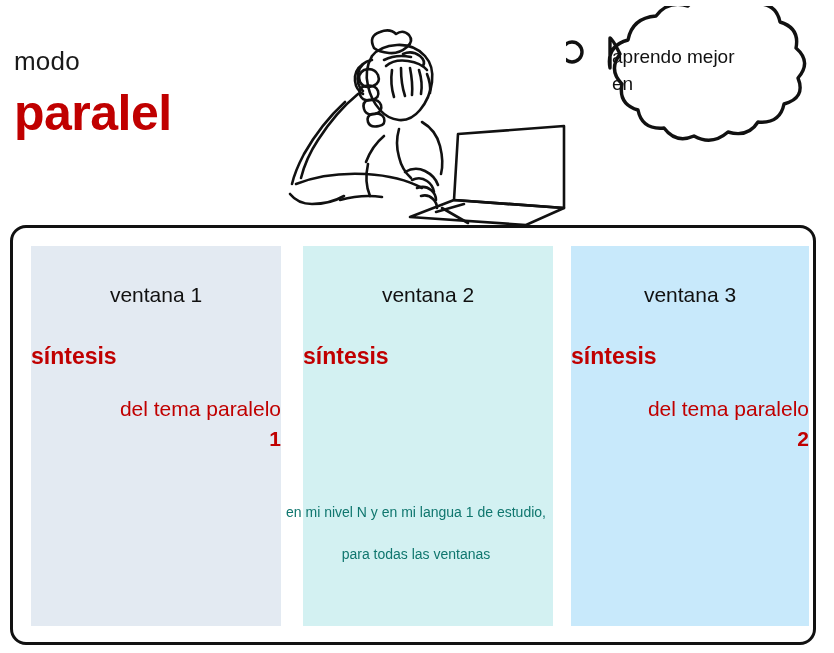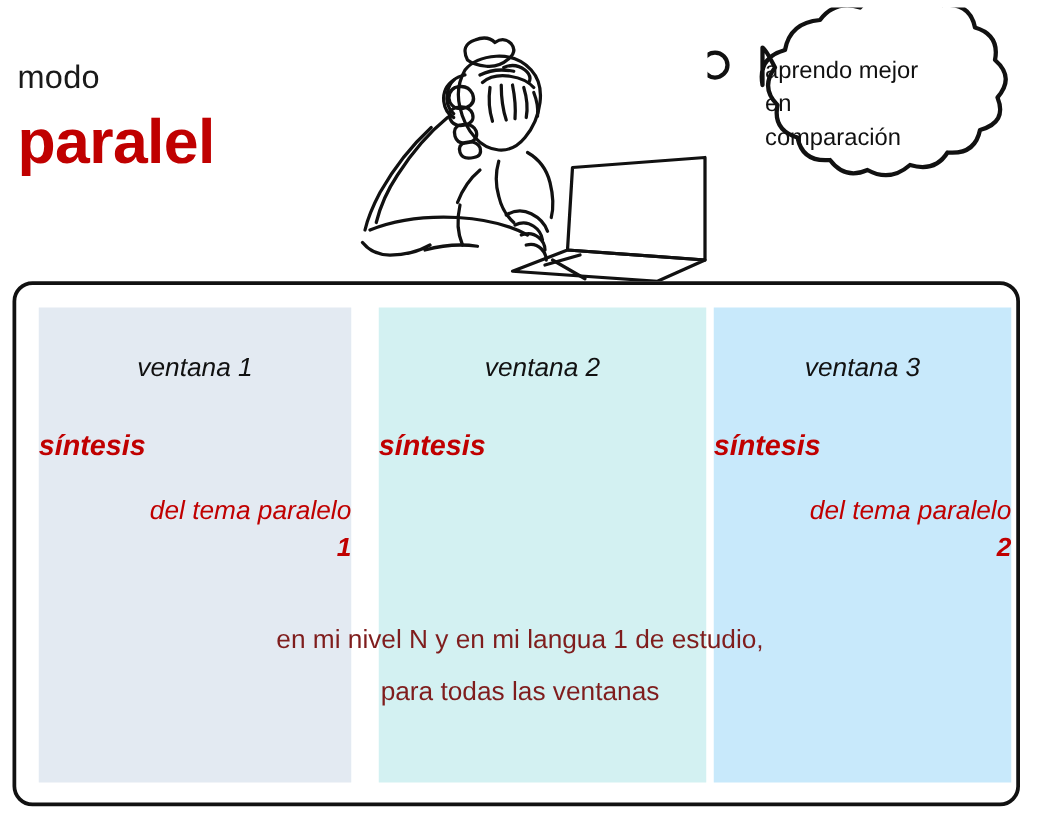--- a/index.html
+++ b/index.html
@@ -87,30 +87,29 @@
     background: #ffffff;
   }
 
   
   #columns {
     position: absolute;
     left: 18px;
     top: 18px;
     width: 770px;
     height: 380px;
-    font-style: italic;
   }
   .column {
     position: absolute;
     top: 0;
     width: 250px;
     height: 380px;
   }
   .column.c0 { left: 0px; }
-  .column.c1 { left: 272px; padding-left: 12px; }
+  .column.c1 { left: 272px; }
   .column.c2 { left: 508px; width: 238px; margin-left: 32px; }
 
   .col-head {
     position: absolute;
     top: 38px;
     left: 0; right: 0;
     text-align: center;
     font-size: 21px;
     color: #111111;
     line-height: 1;
@@ -139,23 +138,23 @@
     display: block;
   }
 
   
   #footnote {
     position: absolute;
     left: 18px;
     top: 263px;
     width: 770px;
     text-align: center;
-    font-size: 21px;
+    font-size: 14px;
     line-height: 42px;
-    color: #7f1d1d;
+    color: #0f766e;
   }
   #footnote .fn-line { display: block; }
 </style>
 </head>
 <body>
 
 <div id="header">
 
   <div id="mode-label">modo</div>
 
@@ -233,21 +232,20 @@
                q-16 14 -34 4
                q-18 8 -30 -8
                q-22 2 -26 -18
                q-20 -6 -16 -26
                q-14 -14 -2 -30
                q-8 -16 -10 -16 z"></path>
     </svg>
     <div id="bubble-text">
       <span>aprendo mejor</span><br>
       <span>en</span><br>
-      <span>comparación</span>
     </div>
   </div>
 </div>
 
 <div id="panel">
 
   <div id="columns">
 
     <div class="column c0" style="background:#e3eaf2;">
       <div class="col-head">ventana 1</div>

